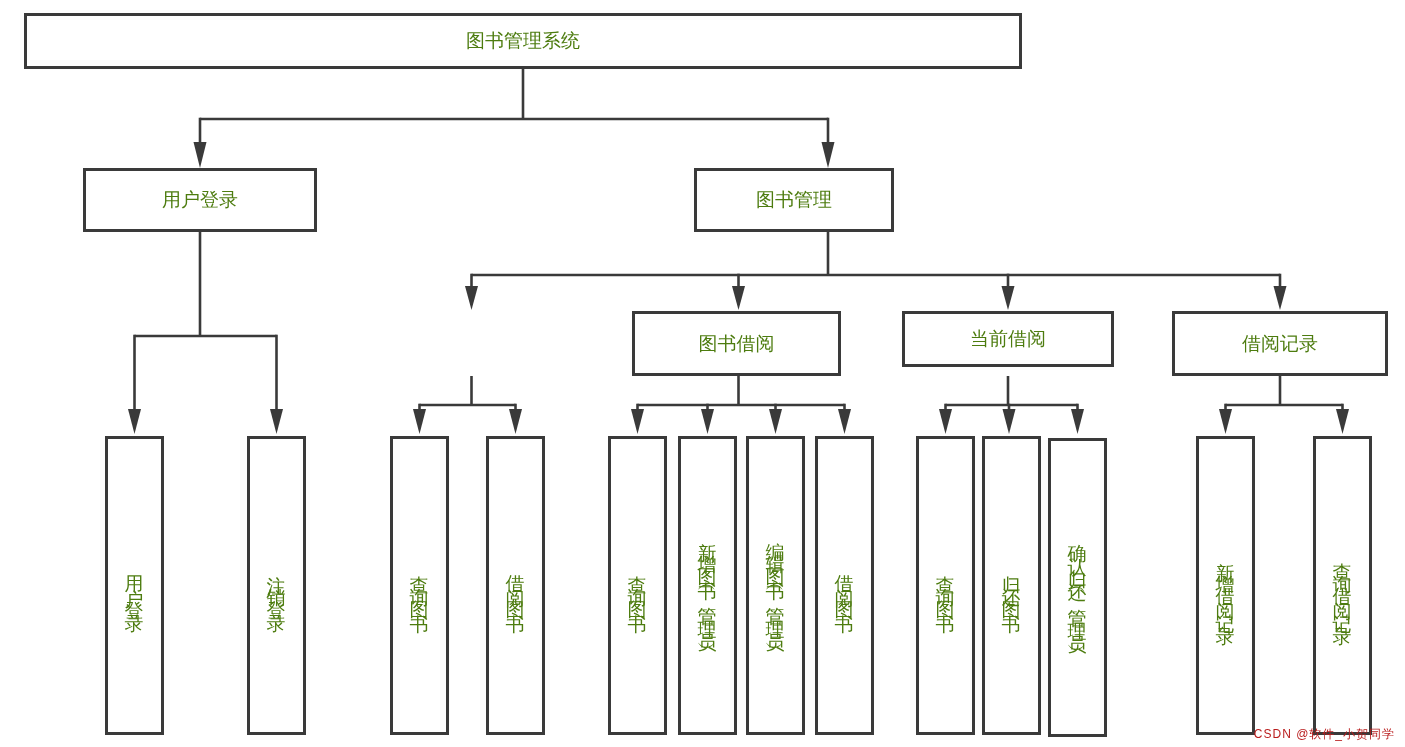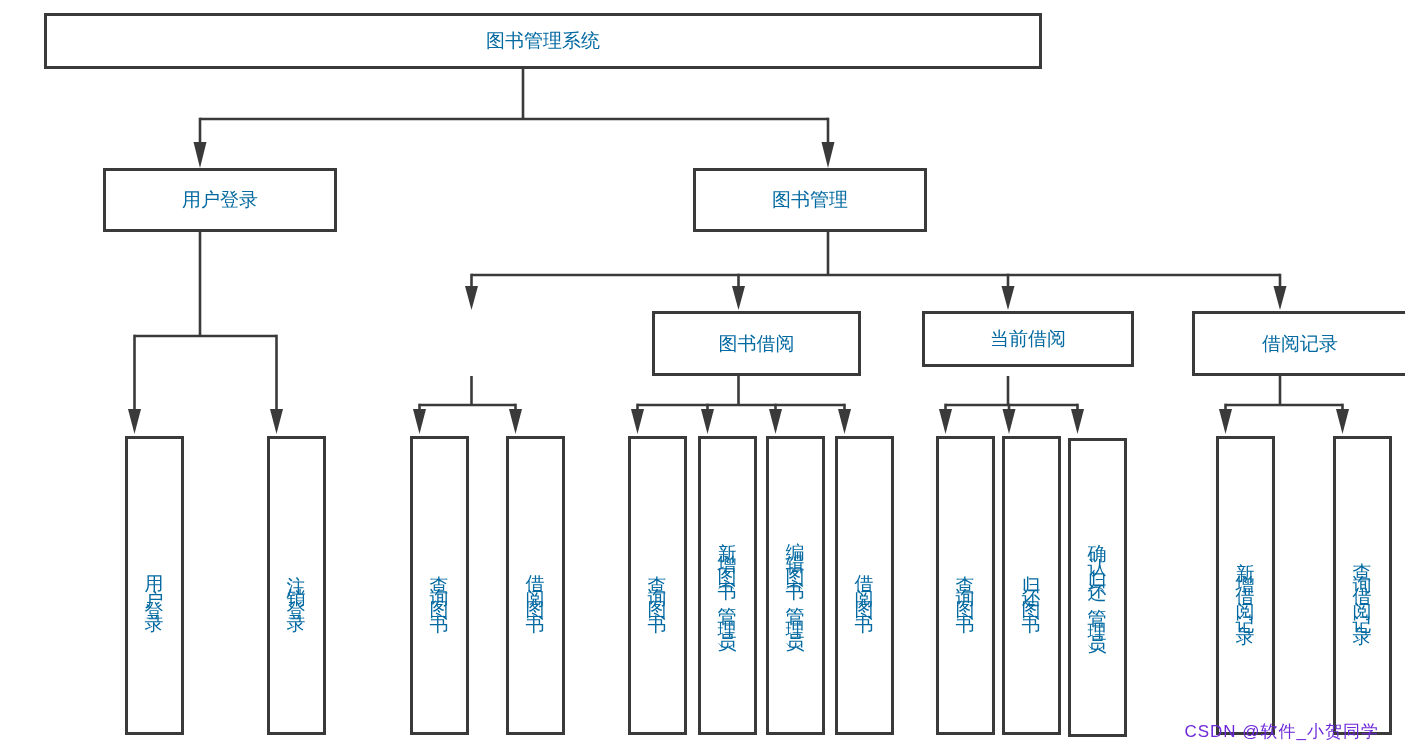--- a/index.html
+++ b/index.html
@@ -12,36 +12,35 @@
   }
   #edges{position:absolute;left:0;top:0;pointer-events:none;}
   #edges line{stroke:#3a3a3a;stroke-width:2.6;}
   #edges polygon{fill:#3a3a3a;}
   .node{
     position:absolute;
     box-sizing:border-box;
     border:3px solid #3a3a3a;
     background:#ffffff;
     display:flex;align-items:center;justify-content:center;
-    color:#0369a1;
+    color:#4d7c0f;
     font-size:19px;
     text-align:center;
-    margin-left:20px;
   }
   .node.v{
     writing-mode:vertical-rl;
     text-orientation:mixed;
     letter-spacing:13px;
     line-height:1;
   }
   #watermark{
     position:absolute;
-    right:26px;bottom:4px;
-    color:#6d28d9;
-    font-size:17px;
+    right:10px;bottom:4px;
+    color:#b91c1c;
+    font-size:12px;
     letter-spacing:1px;
     white-space:nowrap;
   }
 </style>
 </head>
 <body>
 
 <div id="canvas">
 
   <svg id="edges" width="1405" height="747">
@@ -120,21 +119,21 @@
     </g>
   </svg>
 
   <div class="node h" style="left:24px;top:13px;width:998px;height:56px">
     <span>图书管理系统</span>
   </div>
 
   <div class="node h" style="left:83px;top:168px;width:234px;height:64px">
     <span>用户登录</span>
   </div>
-  <div class="node h" style="left:673px;top:168px;width:234px;height:64px">
+  <div class="node h" style="left:694px;top:168px;width:200px;height:64px">
     <span>图书管理</span>
   </div>
 
   <div class="node h" style="left:632px;top:311px;width:209px;height:65px">
     <span>图书借阅</span>
   </div>
   <div class="node h" style="left:902px;top:311px;width:212px;height:56px">
     <span>当前借阅</span>
   </div>
   <div class="node h" style="left:1172px;top:311px;width:216px;height:65px">

